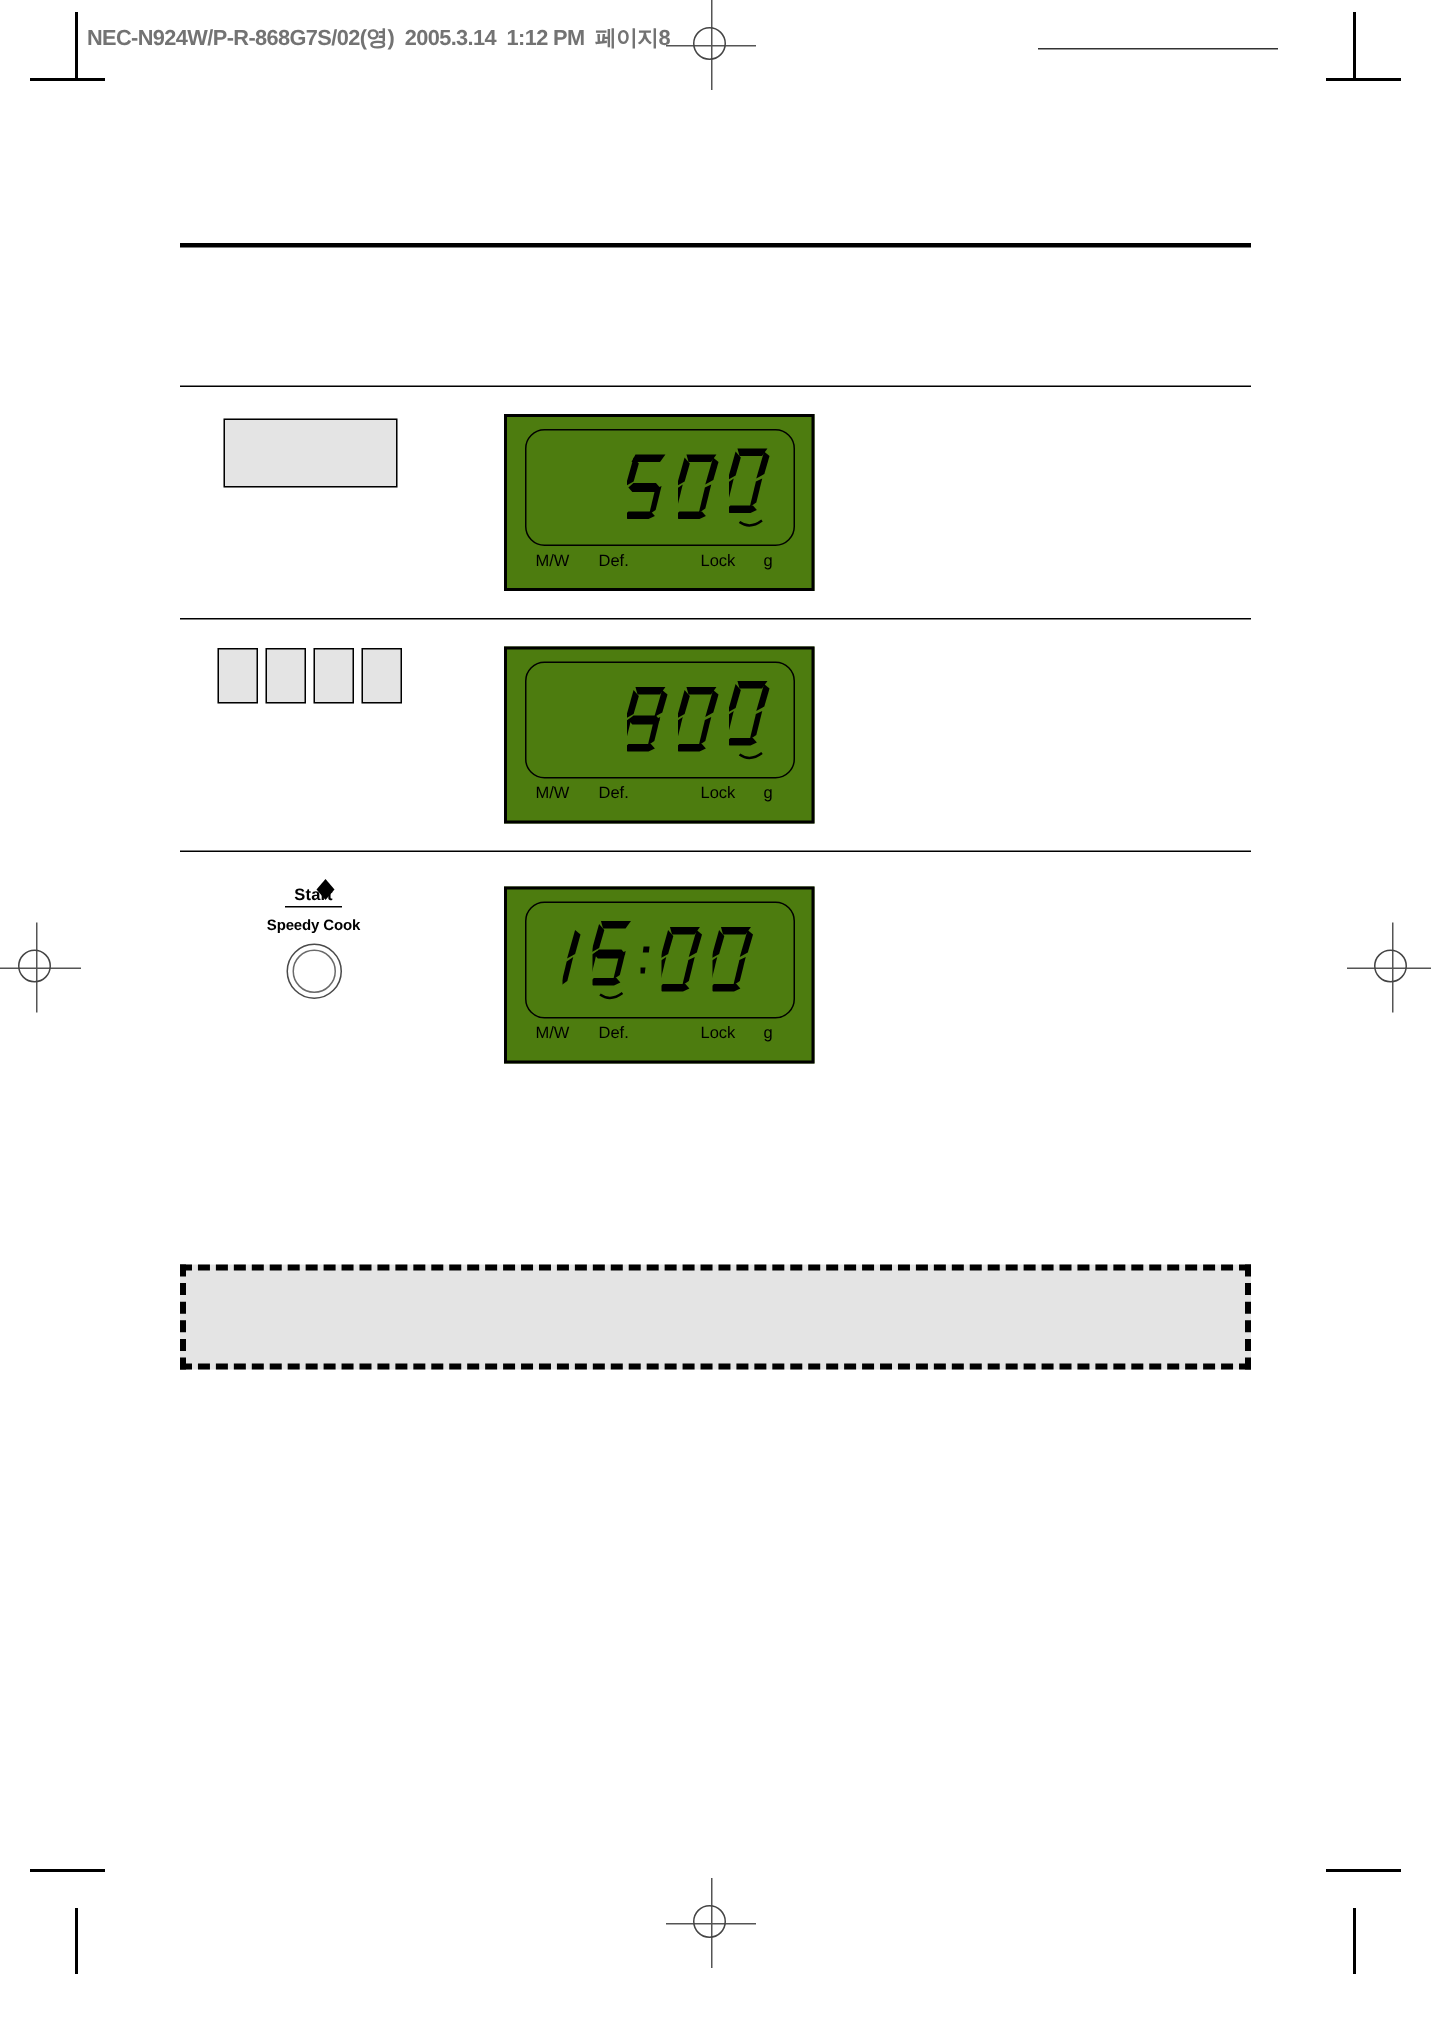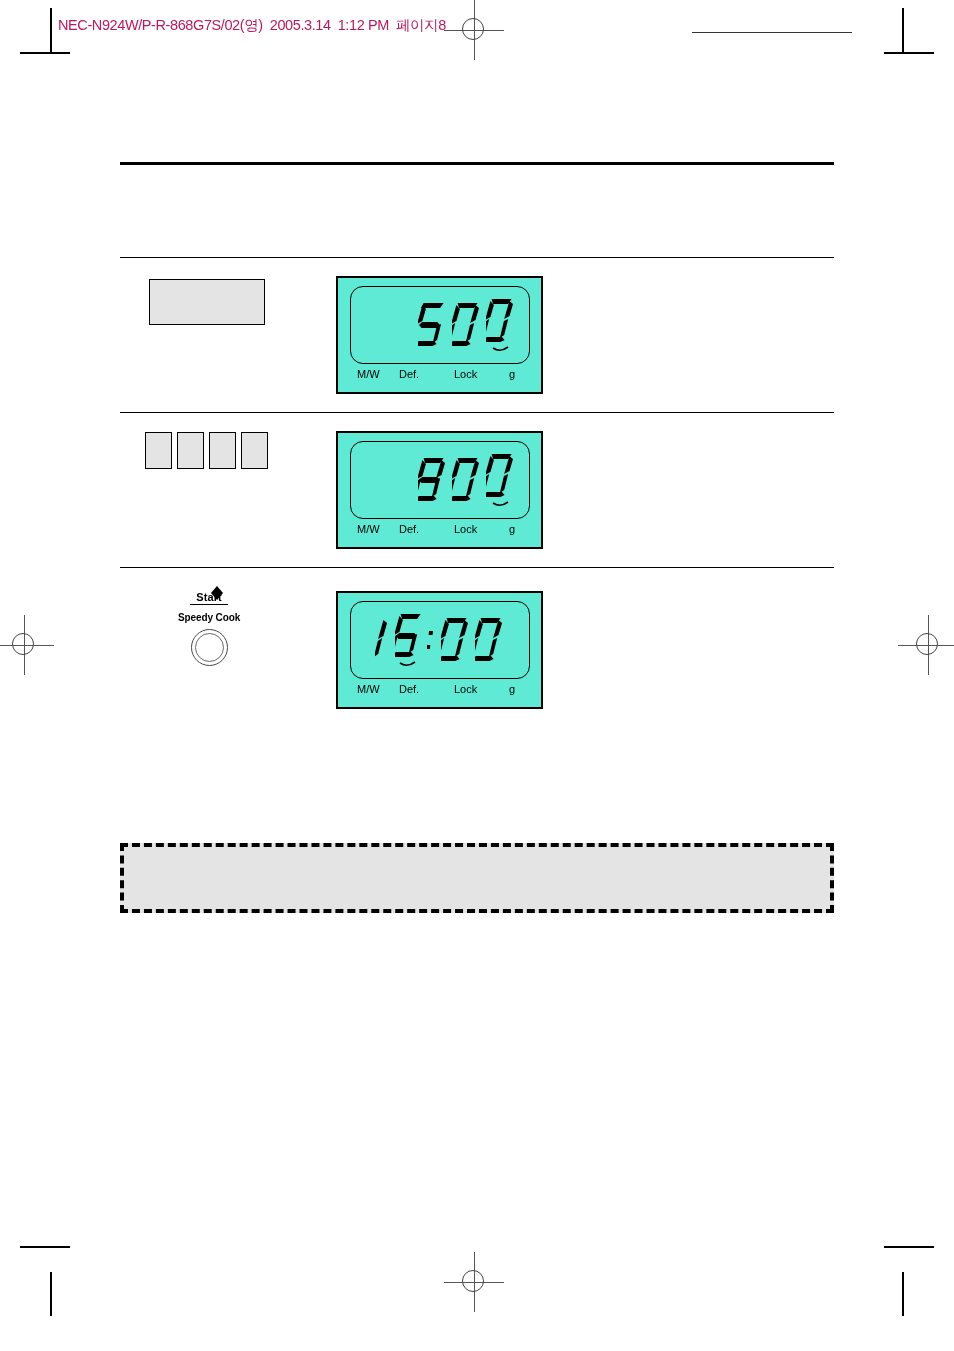--- a/index.html
+++ b/index.html
@@ -52,24 +52,25 @@
   .reg-right  { left: 898px; top: 615px; }
   .reg-bottom { left: 444px; top: 1252px; }
   .reg-top    { left: 444px; top: 0px; }
 
   
   .file-header {
     position: absolute;
     left: 58px;
     top: 16px;
     font-size: 14.5px;
-    color: #be185d;
+    color: #737373;
     letter-spacing: -0.4px;
     white-space: nowrap;
     font-family: "Liberation Sans", sans-serif;
+    font-weight: bold;
   }
   .file-header .sep { display: inline-block; width: 7px; }
   .header-rule {
     position: absolute;
     left: 692px;
     top: 32px;
     width: 160px;
     height: 1.2px;
     background: #333;
   }
@@ -171,21 +172,21 @@
     box-sizing: border-box;
   }
 
   
   .display-panel {
     position: absolute;
     left: 336px;
     width: 207px;
     height: 118px;
     border: 2px solid #000;
-    background: #5eead4;
+    background: #4d7c0f;
     box-sizing: border-box;
   }
   .panel-pos-1 { top: 11px; }
   .panel-pos-2 { top: 11px; }
   .panel-pos-3 { top: 13px; }
 
   .display-screen {
     position: absolute;
     left: 12px; top: 8px;
     width: 180px; height: 78px;
@@ -221,21 +222,21 @@
   }
   .panel-label {
     position: absolute;
     font-size: 11px;
     color: #000;
     font-family: "Liberation Sans", sans-serif;
     white-space: nowrap;
   }
   .lbl-mw   { left: 19px; }
   .lbl-def  { left: 61px; }
-  .lbl-lock { left: 116px; }
+  .lbl-lock { left: 129px; }
   .lbl-g    { left: 171px; }
 
   
   .note-box {
     position: absolute;
     left: 120px;
     top: 843px;
     width: 714px;
     height: 70px;
     background: #e4e4e4;

